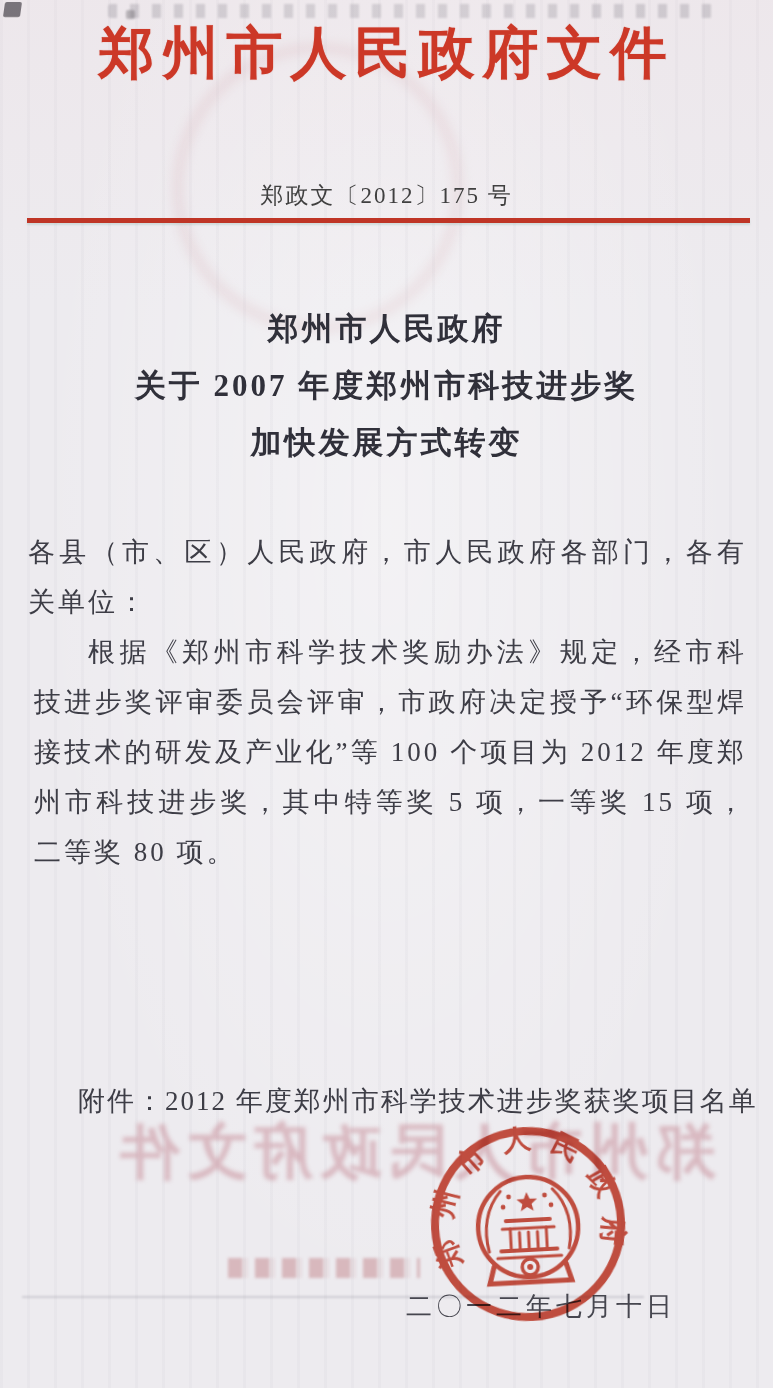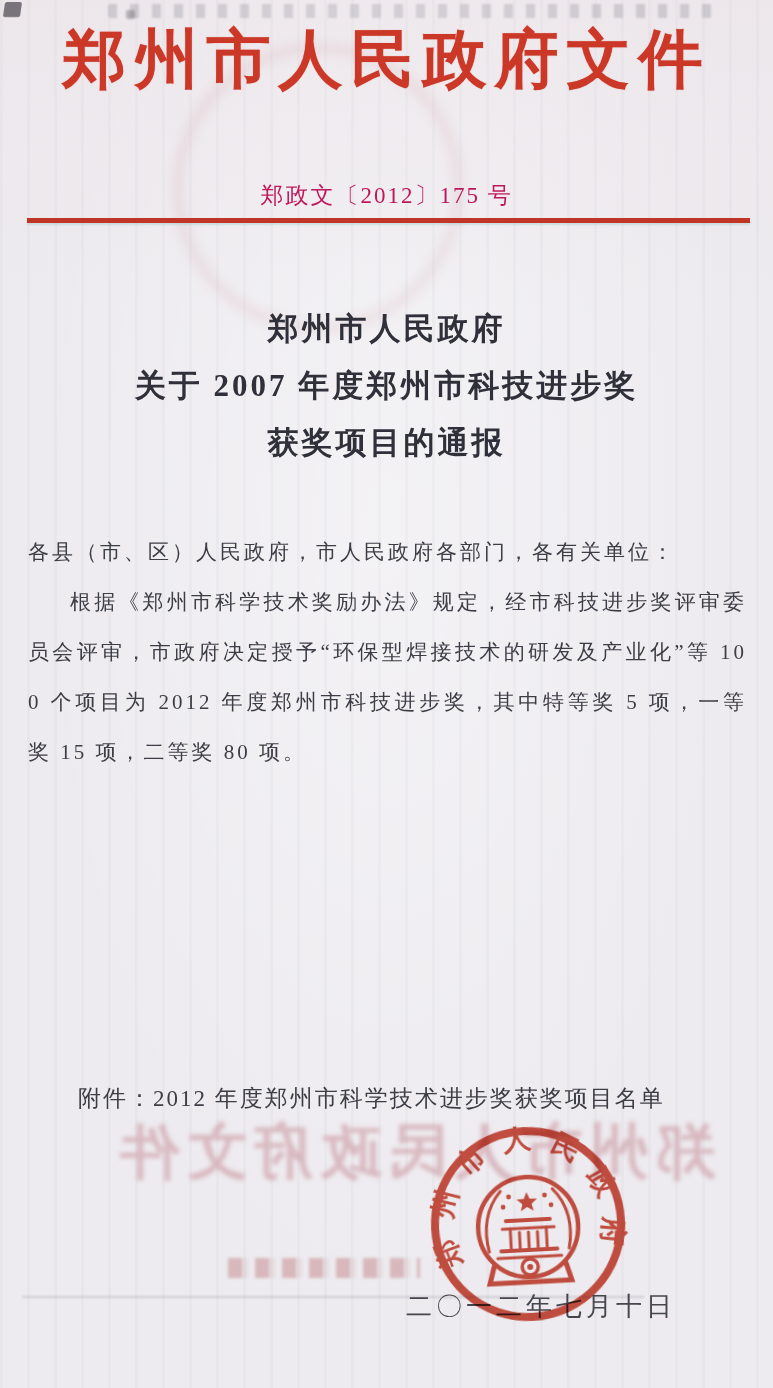--- a/index.html
+++ b/index.html
@@ -54,55 +54,55 @@
     filter:blur(1.6px);z-index:2;
   }
   .faint-line{
     left:22px;top:1296px;width:622px;height:2px;
     background:rgba(104,104,120,0.22);filter:blur(0.8px);z-index:2;
   }
 
   .header-title{
     position:absolute;left:0;top:16px;width:773px;margin:0;
     text-align:center;
-    font-size:64px;font-weight:bold;letter-spacing:8px;
+    font-size:56px;font-weight:bold;letter-spacing:8px;
     color:#cc3827;
     text-shadow:0 0 1px rgba(204,56,39,0.55);
     z-index:3;white-space:nowrap;
   }
   .doc-number{
     position:absolute;left:0;top:180px;width:773px;
     text-align:center;
     font-size:23px;letter-spacing:2px;
-    color:#be185d;z-index:3;
+    color:#404040;z-index:3;
   }
   .red-rule{
     position:absolute;left:27px;top:218px;width:723px;height:5px;
     background:#bf3526;
     box-shadow:0 2px 2px rgba(120,170,160,0.25);
     z-index:3;
   }
   .doc-title{
     position:absolute;left:0;top:300px;width:773px;
     text-align:center;
     font-size:31px;font-weight:bold;letter-spacing:3px;line-height:57px;
     color:#30303a;z-index:3;
   }
   .doc-body{
     position:absolute;left:28px;top:527px;width:719px;
-    font-size:21px;letter-spacing:3px;line-height:50px;
+    font-size:27px;letter-spacing:3px;line-height:50px;
     color:#3d3d46;
     text-align:justify;word-break:break-all;
     z-index:3;
   }
   .doc-body p{margin:0;}
-  .doc-body p.indent{text-indent:2em;}
+  .doc-body p.indent{text-indent:2em;margin-left:6px;}
   .attachment{
     position:absolute;left:78px;top:1083px;
-    font-size:23px;letter-spacing:2px;color:#3d3d46;z-index:3;white-space:nowrap;
+    font-size:27px;letter-spacing:2px;color:#3d3d46;z-index:3;white-space:nowrap;
   }
   .sign-date{
     position:absolute;left:406px;top:1289px;
     font-size:26px;letter-spacing:4px;color:#46464f;z-index:5;white-space:nowrap;
   }
   .seal{
     position:absolute;left:428px;top:1124px;width:200px;height:200px;
     z-index:6;mix-blend-mode:multiply;
     filter:blur(0.35px);opacity:0.93;
     transform:rotate(-3deg);
@@ -128,21 +128,21 @@
 
   <h1 class="header-title">郑州市人民政府文件</h1>
 
   <div class="doc-number">郑政文〔2012〕175 号</div>
 
   <div class="red-rule"></div>
 
   <div class="doc-title">
     <div>郑州市人民政府</div>
     <div>关于 2007 年度郑州市科技进步奖</div>
-    <div>获奖项目的通报</div>
+    <div>加快发展方式转变</div>
   </div>
 
   <div class="doc-body">
     <p>各县（市、区）人民政府，市人民政府各部门，各有关单位：</p>
     <p class="indent">根据《郑州市科学技术奖励办法》规定，经市科技进步奖评审委员会评审，市政府决定授予“环保型焊接技术的研发及产业化”等 100 个项目为 2012 年度郑州市科技进步奖，其中特等奖 5 项，一等奖 15 项，二等奖 80 项。</p>
   </div>
 
   <div class="attachment">附件：2012 年度郑州市科学技术进步奖获奖项目名单</div>
 
   <div class="sign-date">二〇一二年七月十日</div>

